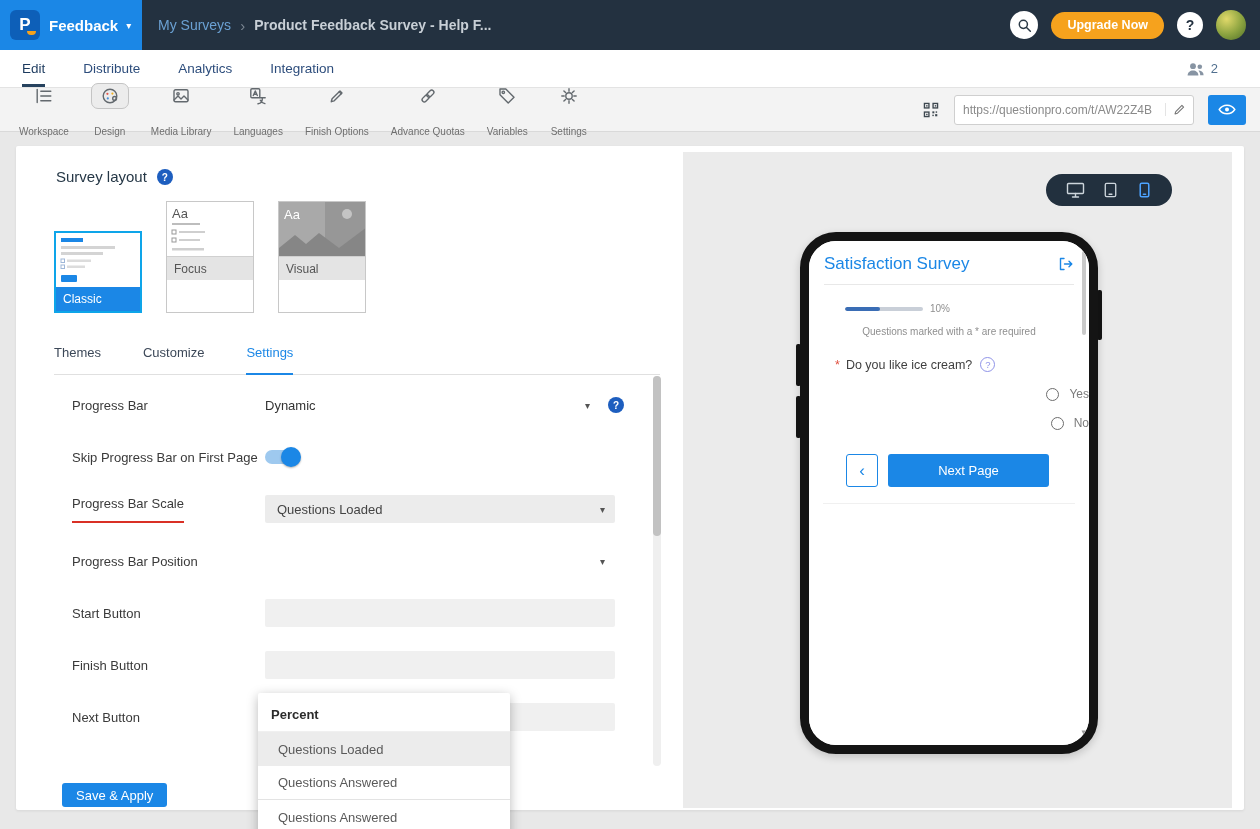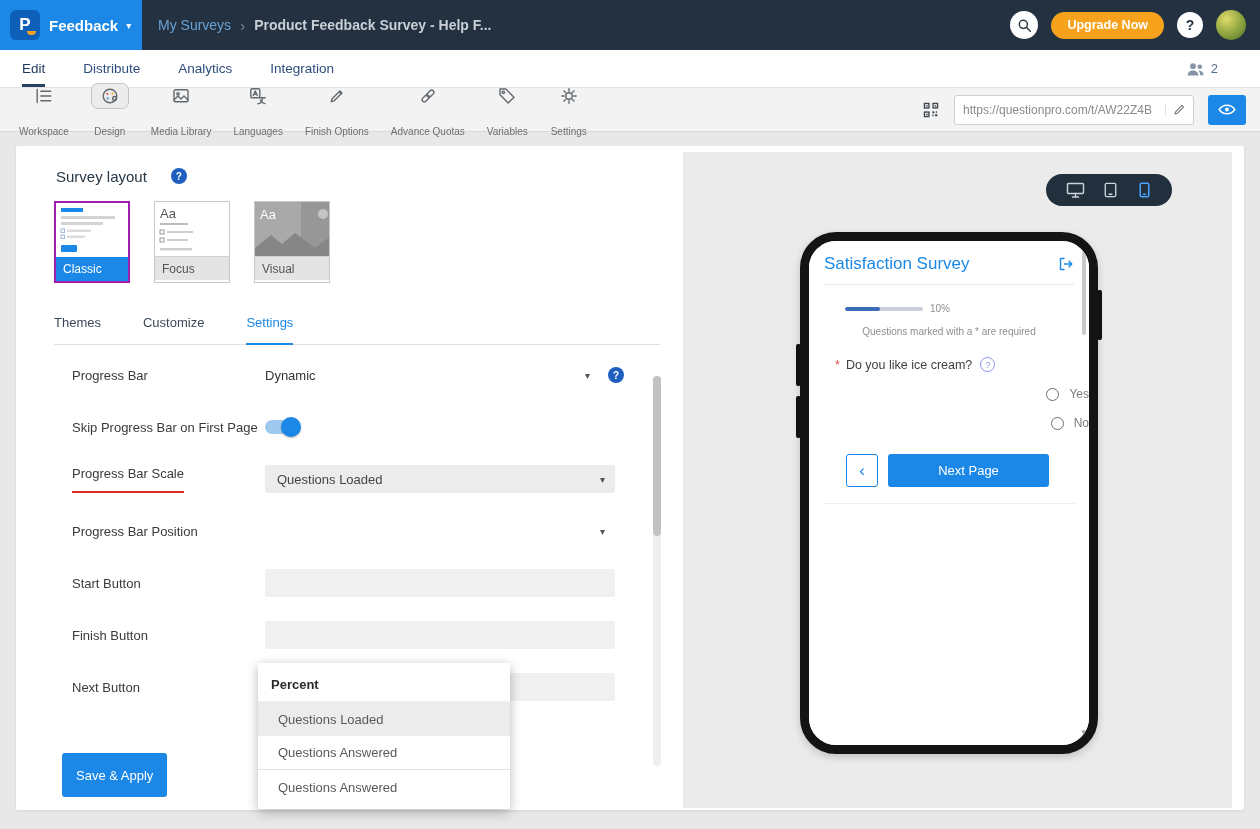--- a/index.html
+++ b/index.html
@@ -59,28 +59,28 @@
                padding:0 8px; font-family:inherit; background:transparent; }
   .url-pencil { padding:0 7px; border-left:1px solid #e4e4e4; display:flex; align-items:center; cursor:pointer; }
   .eye-btn { width:38px; height:30px; background:#1b87e6; border:none; border-radius:3px;
              display:flex; align-items:center; justify-content:center; cursor:pointer; }
 
   
   .card { position:absolute; left:16px; top:146px; width:1228px; height:664px; background:#fff;
           border-radius:2px; box-shadow:0 1px 3px rgba(0,0,0,0.08); }
   .left-col { position:relative; width:660px; height:100%; padding-top:22px; }
 
-  .section-title-row { display:flex; align-items:flex-start; gap:24px; margin-left:40px; }
+  .section-title-row { display:flex; align-items:flex-end; gap:10px; margin-left:40px; }
   .section-title { font-size:15px; font-weight:500; color:#253746; }
   .help-dot { width:16px; height:16px; border-radius:50%; background:#1d5ebf; color:#fff; font-size:10px;
               font-weight:bold; display:inline-flex; align-items:center; justify-content:center; cursor:pointer; flex:none; }
 
   .layout-options { display:flex; gap:24px; margin:16px 0 0 38px; }
-  .layout-card { width:76px; cursor:pointer; border:1px solid #c8c8c8; background:#fff; }
-  .layout-card.selected { border:2px solid #a21caf; }
+  .layout-card { width:88px; cursor:pointer; border:1px solid #c8c8c8; background:#fff; }
+  .layout-card.selected { border:2px solid #0ea5e9;margin-top:30px; }
   .layout-thumb { height:54px; background:#fff; overflow:hidden; }
   .layout-label { height:24px; background:#e4e4e4; color:#555; font-size:12px; display:flex;
                   align-items:center; padding-left:7px; border-top:1px solid #d0d0d0; }
   .layout-card.selected .layout-label { background:#1b87e6; color:#fff; border-top:none; }
 
   .design-tabs { display:flex; gap:42px; margin:32px 0 0 38px; width:606px; border-bottom:1px solid #e0e0e0;align-items:center; }
   .design-tab { font-size:13px; color:#3c4858; padding-bottom:13px; cursor:pointer;
                 border-bottom:2px solid transparent; margin-bottom:-1px; }
   .design-tab.active { color:#1b87e6; border-bottom-color:#1b87e6; }
 
@@ -108,21 +108,21 @@
                font-weight:bold; color:#2b2b2b; border-bottom:1px solid #f0f0f0; }
   .dd-option { height:34px; display:flex; align-items:center; padding-left:20px; font-size:13px;
                color:#5a5a5a; cursor:pointer; }
   .dd-option.selected { background:#ececec; }
   .dd-option.group-end { border-bottom:1px solid #e3e3e3; }
 
   .form-scrollbar { position:absolute; left:637px; top:230px; width:8px; height:390px; background:#efefef;
                     border-radius:4px; cursor:pointer; }
   .form-scroll-thumb { position:absolute; left:0; top:0; width:8px; height:160px; background:#c2c2c2; border-radius:4px; }
 
-  .save-btn { display:inline-block; margin:40px 0 0 46px; height:44px; padding:0 14px; background:#1b87e6;
+  .save-btn { display:inline-block; margin:40px 0 0 46px; height:24px; padding:0 14px; background:#1b87e6;
               color:#fff; border:none; border-radius:3px; font-size:13px; cursor:pointer; font-family:inherit; }
 
   
   .preview-panel { position:absolute; left:667px; top:6px; width:549px; height:656px; background:#ebebeb; }
   .device-toggle { position:absolute; right:60px; top:22px; width:126px; height:32px; background:#22303e;
                    border-radius:16px; display:flex; align-items:center; justify-content:center; gap:15px; }
   .device-btn { background:none; border:none; display:flex; align-items:center; cursor:pointer; padding:0; }
 
   .phone { position:absolute; left:117px; top:80px; width:298px; height:522px; }
   .phone-frame { position:absolute; inset:0; border:9px solid #141414; border-radius:36px; background:#fff;

